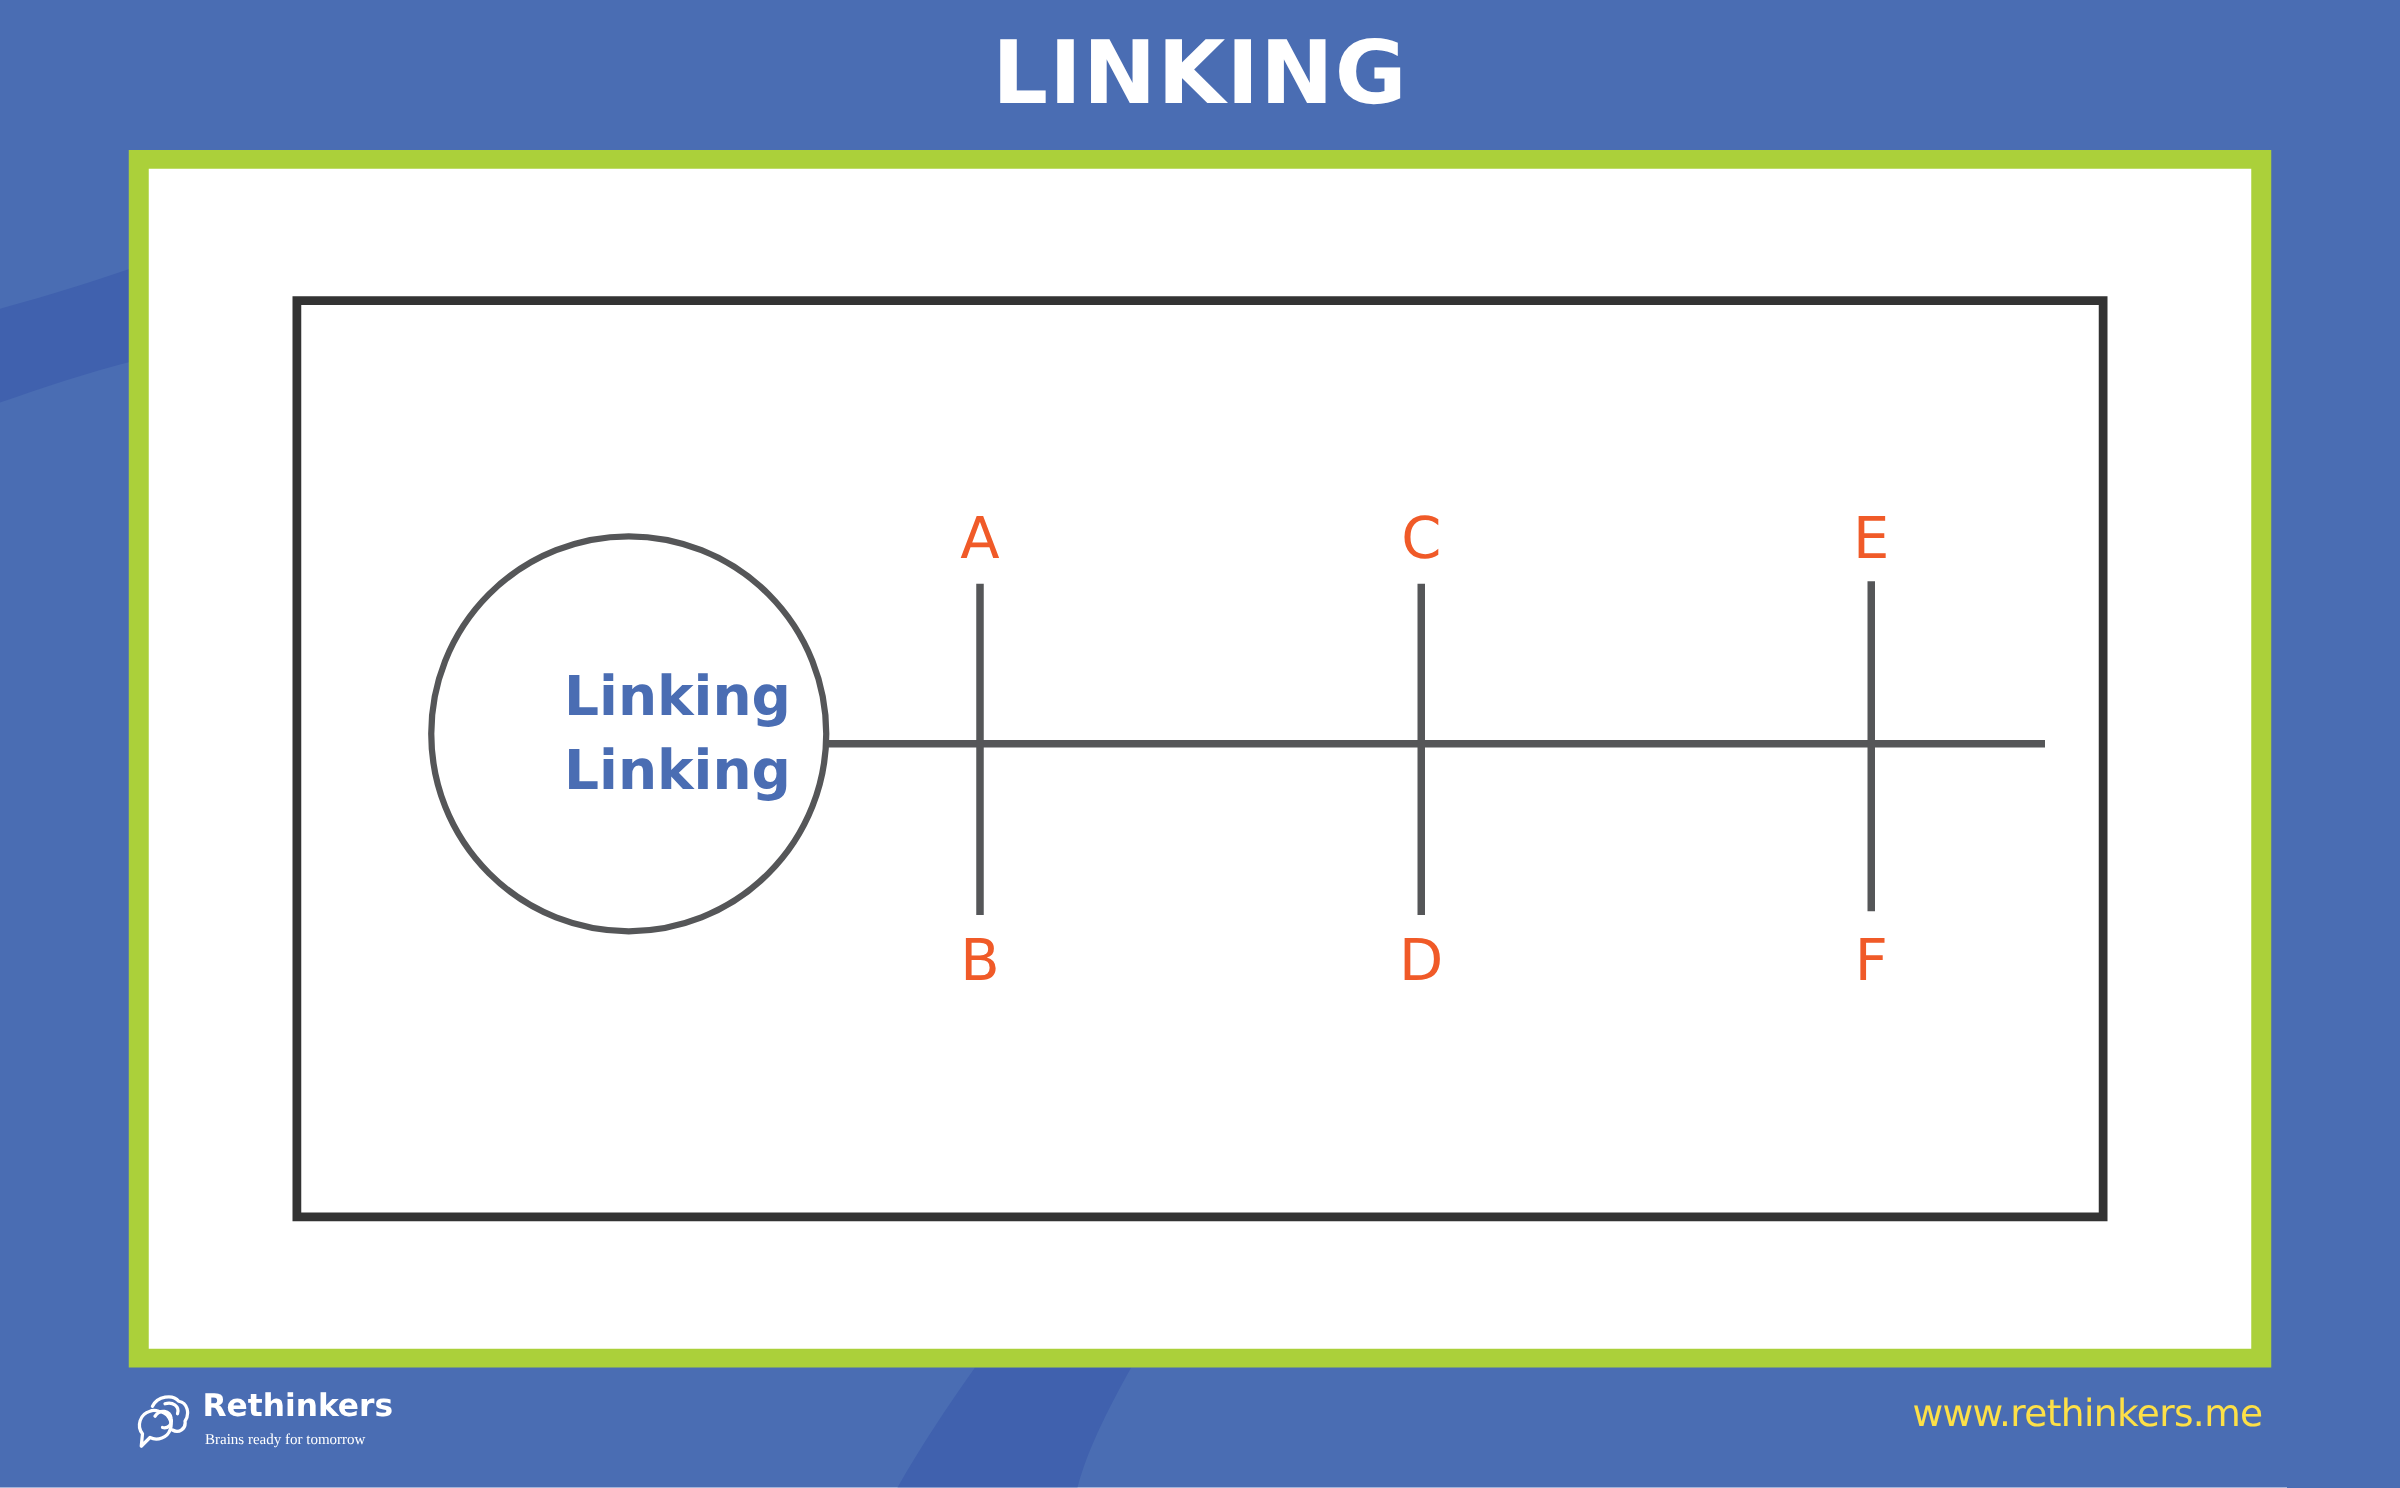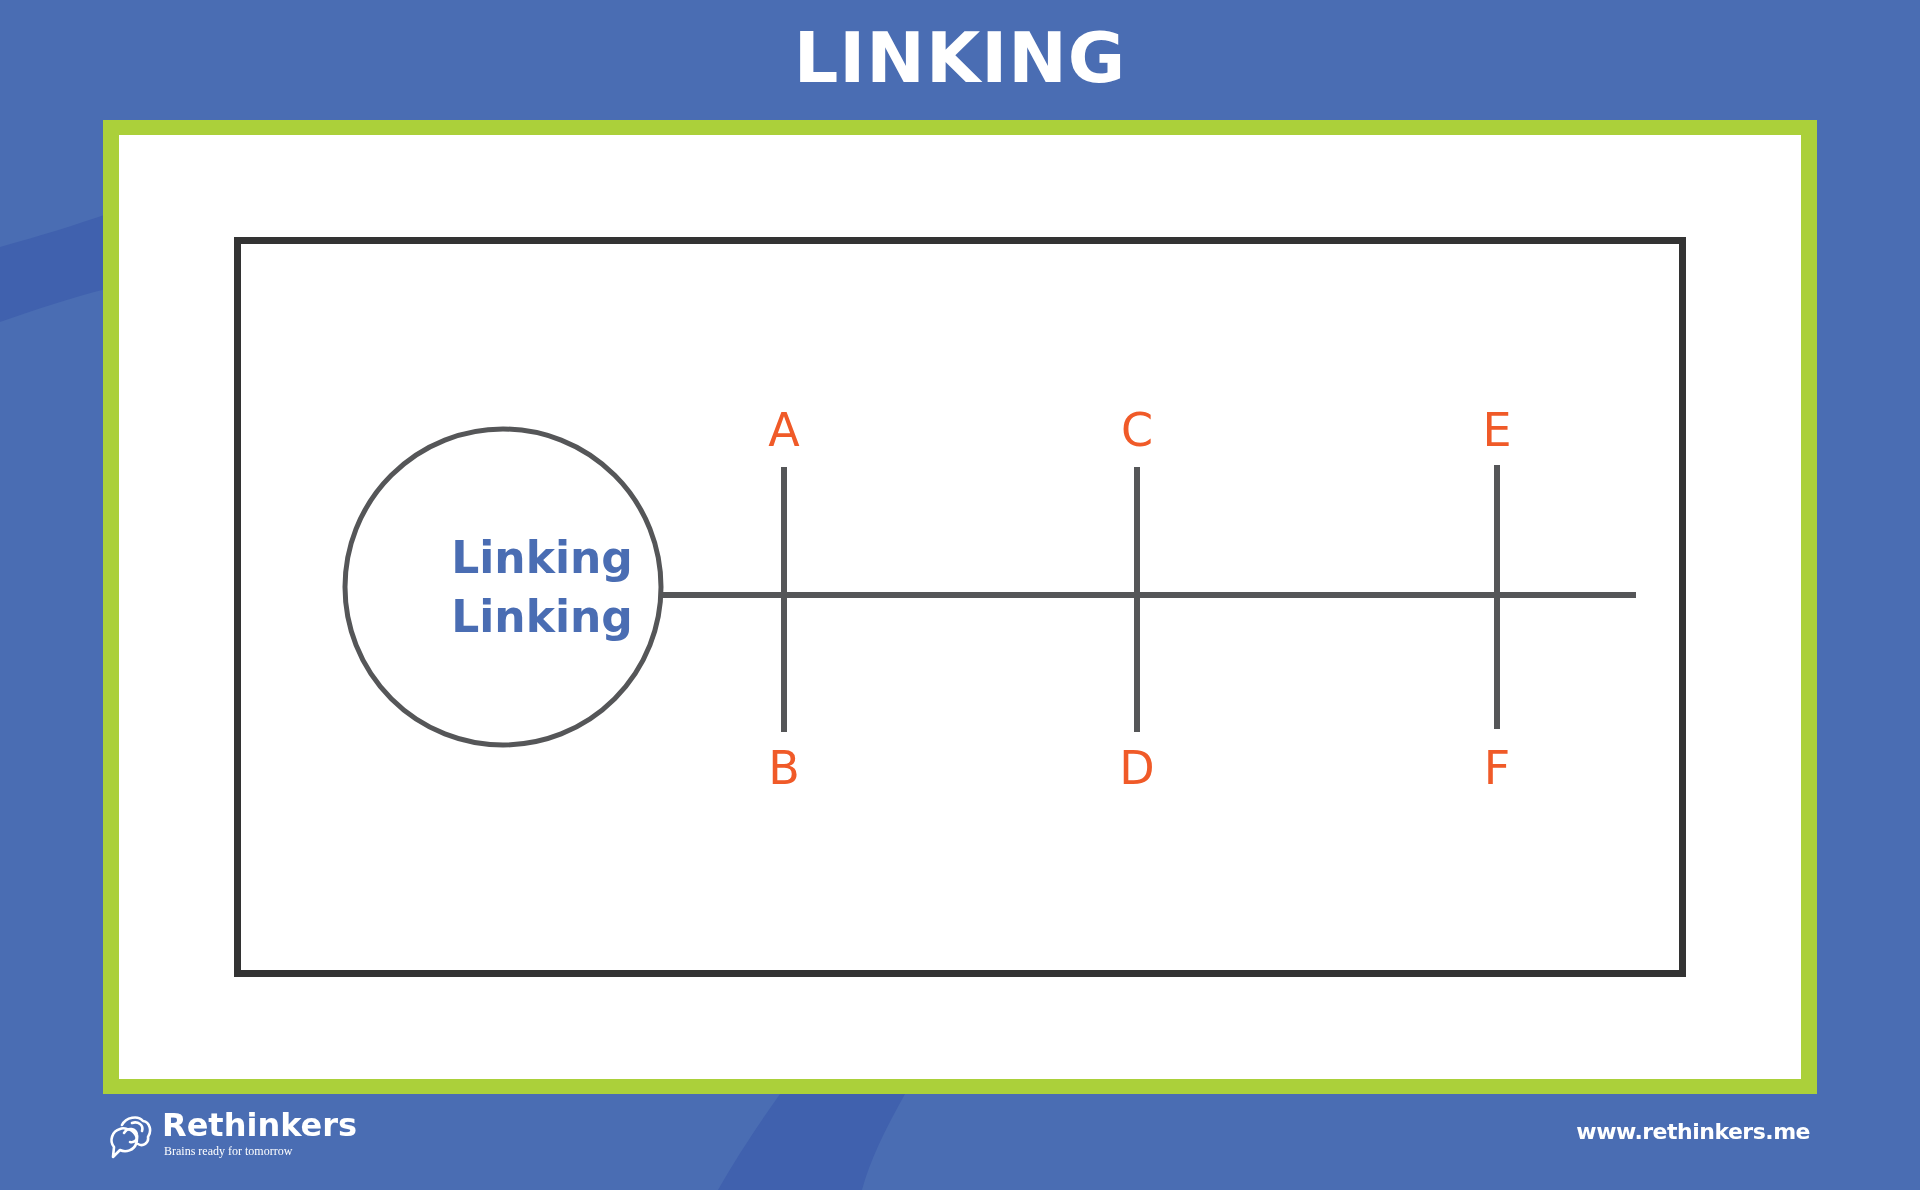--- a/index.html
+++ b/index.html
@@ -25,30 +25,30 @@
     font-size: 44px; line-height: 60px;
   }
   .branch-label {
     position: absolute; width: 60px; text-align: center; color: #f05a28;
     font-family: "DejaVu Sans", sans-serif; font-size: 46px; line-height: 50px; font-weight: normal;
   }
   .footer-logo { position: absolute; left: 108px; top: 1110px; width: 250px; height: 56px; }
   .logo-icon { position: absolute; left: 0; top: 3px; width: 44px; height: 48px; }
   .logo-name {
     position: absolute; left: 54px; top: 0; color: #ffffff;
-    font-family: "DejaVu Sans", sans-serif; font-weight: bold; font-size: 32px; line-height: 30px;
+    font-family: "DejaVu Sans", sans-serif; font-weight: bold; font-size: 25px; line-height: 30px;
   }
   .logo-tagline {
     position: absolute; left: 56px; top: 33px; color: #ffffff;
     font-family: Liberation Serif, serif; font-size: 12px; line-height: 16px; white-space: nowrap;
   }
   .footer-url {
-    position: absolute; right: 110px; top: 1112px; color: #ffffff;
-    font-family: "DejaVu Sans", sans-serif; font-size: 22px; line-height: 40px;
-    font-weight: bold; letter-spacing: -0.5px;
+    position: absolute; right: 110px; top: 1112px; color: #fde047;
+    font-family: "DejaVu Sans", sans-serif; font-size: 30px; line-height: 40px;
+    font-weight: normal; letter-spacing: -0.5px;
   }
 </style>
 </head>
 <body>
 
 <svg class="bg-shapes" viewBox="0 0 1920 1190" xmlns="http://www.w3.org/2000/svg">
   <path d="M0,247 C40,236 75,225 110,213 L110,288 C70,298 35,310 0,322 Z" fill="#4061ae"></path>
   <path d="M780,1094 L905,1094 C885,1130 870,1160 862,1190 L718,1190 C738,1155 758,1125 780,1094 Z" fill="#4061ae"></path>
 </svg>
 

